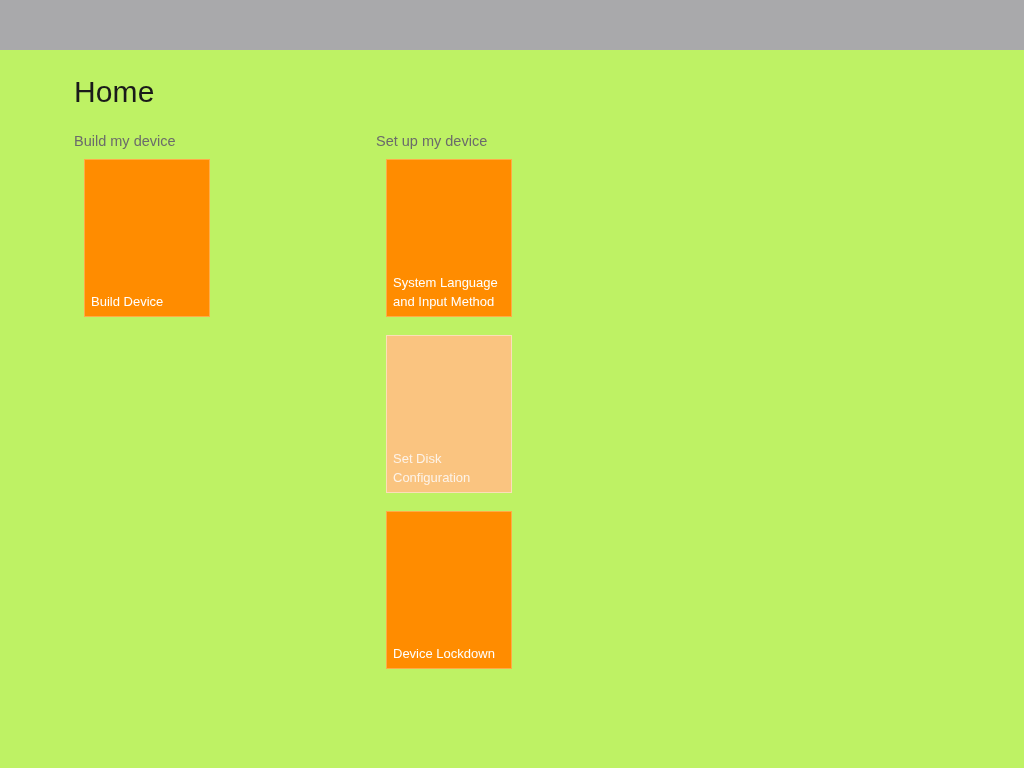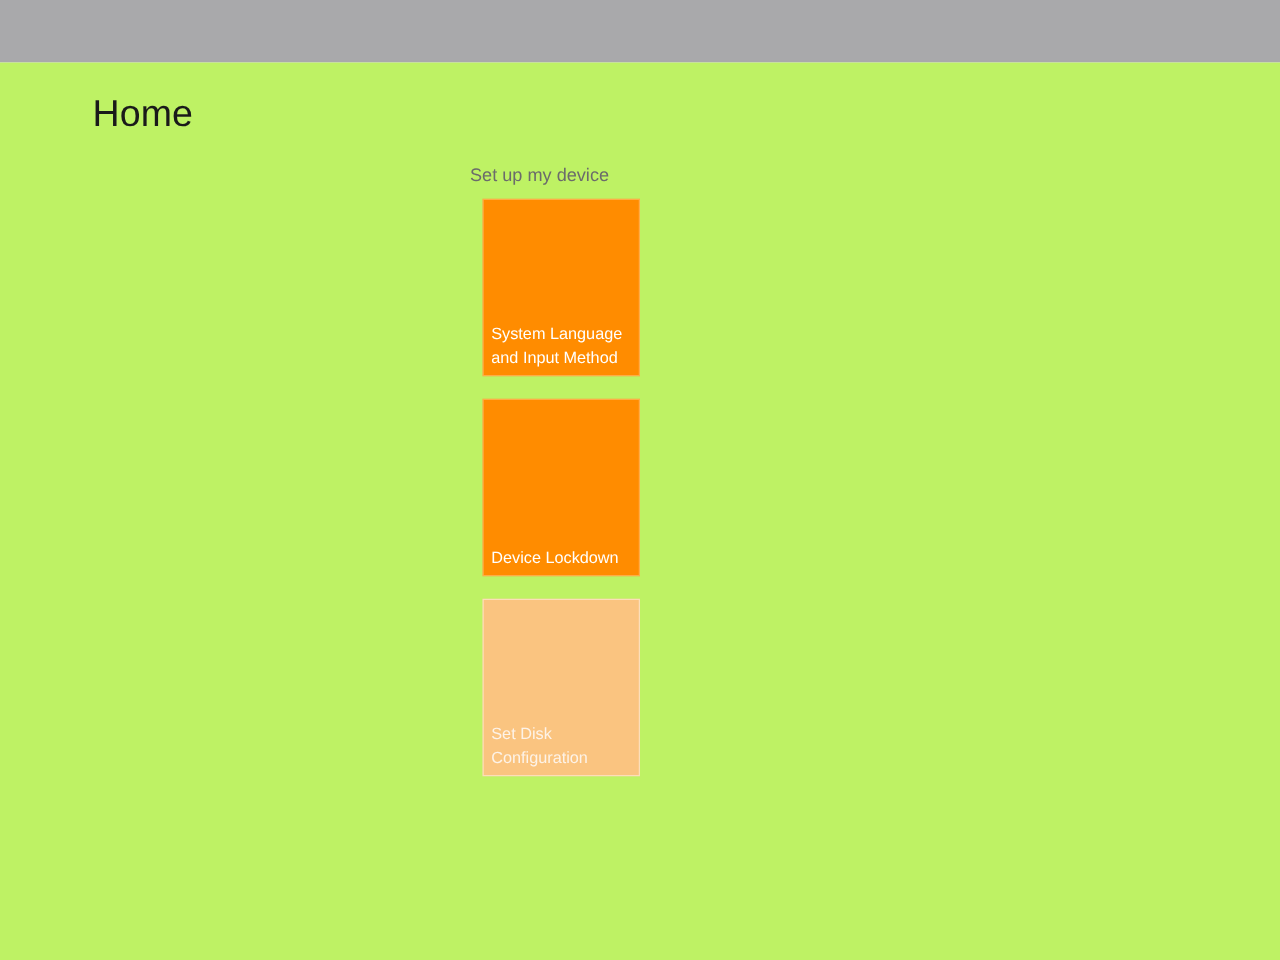--- a/index.html
+++ b/index.html
@@ -70,21 +70,21 @@
   .tile-stack .tile + .tile {
     margin-top: 18px;
   }
 
   
   .tile-indent { padding-left: 10px; }
 
   .tile {
     position: relative;
     width: 126px;
-    height: 142px;
+    height: 158px;
     background: #ff8c00;
     border: 1px solid rgba(255, 255, 255, 0.28);
     box-sizing: border-box;
     cursor: pointer;
     user-select: none;
   }
   .tile.faded {
     background: #fac480;
     border-color: rgba(255, 255, 255, 0.45);
   }
@@ -105,31 +105,39 @@
 </style>
 </head>
 <body>
 
 <div id="title-bar"></div>
 
 <div id="page">
 
   <h1 id="page-title">Home</h1>
 
+  <div id="group-build" class="tile-group">
+    <div class="group-header">Build my device</div>
+    <div class="tile-stack tile-indent">
+      <div class="tile">
+        <span class="tile-label">Build Device</span>
+      </div>
+    </div>
+  </div>
 
   <div id="group-setup" class="tile-group">
     <div class="group-header">Set up my device</div>
     <div class="tile-stack tile-indent">
       <div class="tile">
         <span class="tile-label">System Language
 and Input Method</span>
       </div>
-      <div class="tile">
-        <span class="tile-label">Device Lockdown</span>
-      </div>
       <div class="tile faded">
         <span class="tile-label">Set Disk
 Configuration</span>
+      </div>
+      <div class="tile">
+        <span class="tile-label">Device Lockdown</span>
       </div>
     </div>
   </div>
 
 </div>
 
 </body></html>

